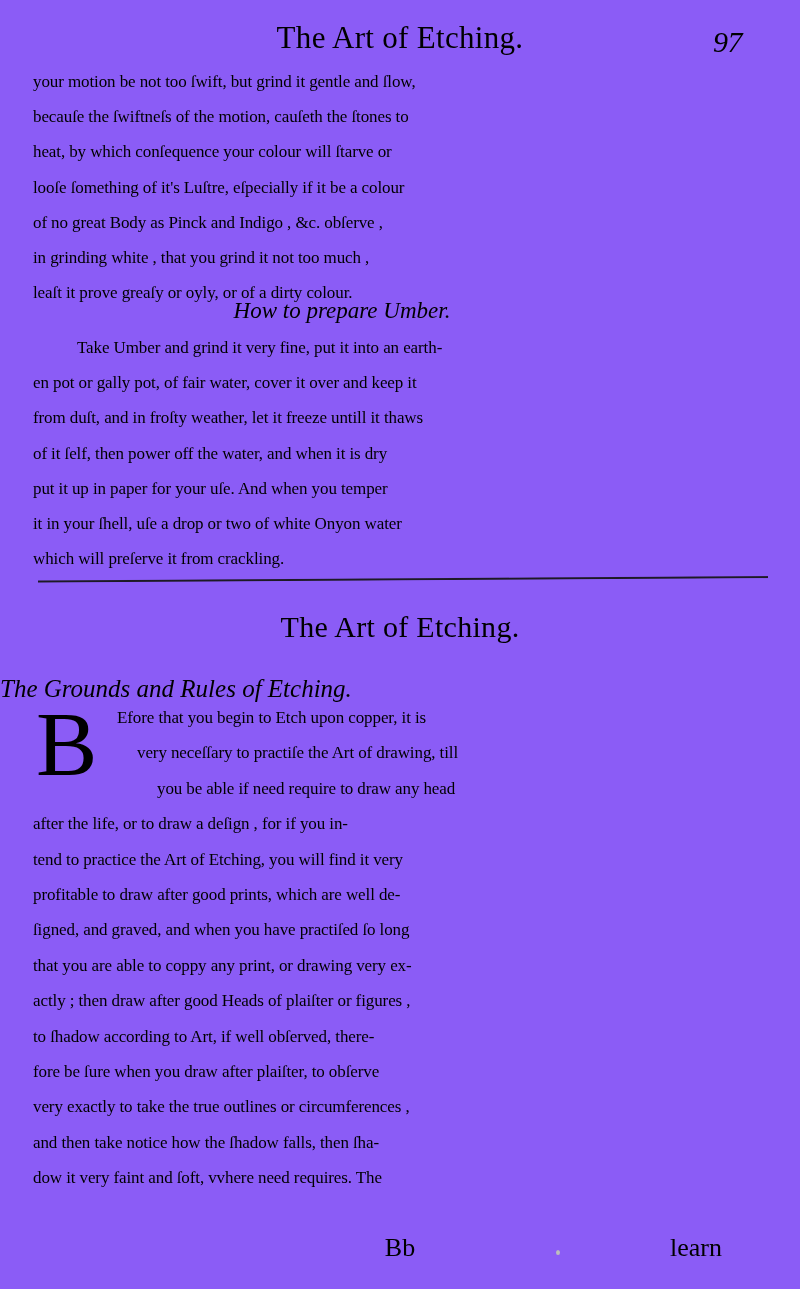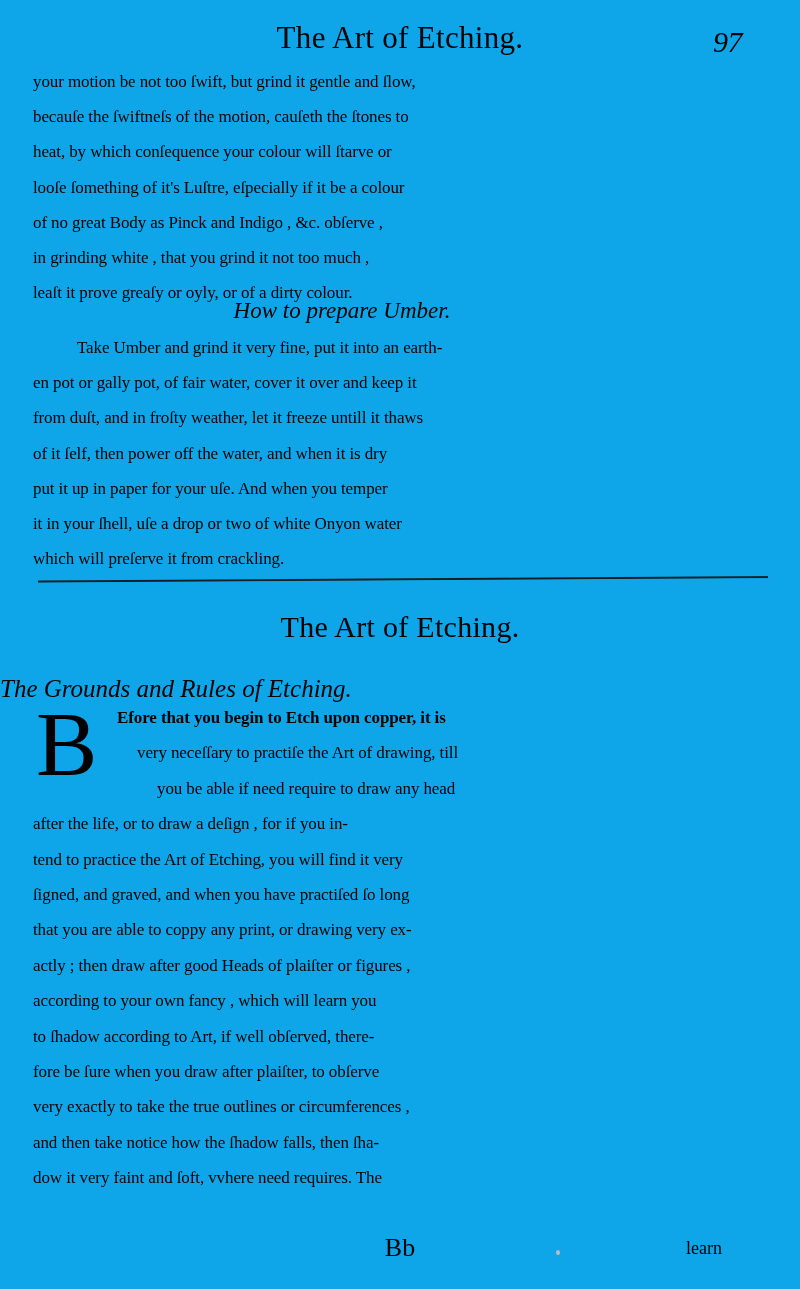--- a/index.html
+++ b/index.html
@@ -13,21 +13,21 @@
     overflow: hidden;
     font-family: "Liberation Serif", "DejaVu Serif", serif;
     color: #000000;
     position: relative;
   }
 
   .page {
     position: relative;
     width: 800px;
     height: 1289px;
-    background: #0ea5e9;
+    background: #8b5cf6;
     box-sizing: border-box;
   }
 
   
   .running-head {
     position: absolute;
     top: 18px;
     left: 0;
     width: 800px;
     height: 46px;
@@ -129,21 +129,21 @@
 
   .dropcap {
     position: absolute;
     left: 36px;
     top: 698px;
     font-size: 92px;
     line-height: 92px;
     font-family: "Liberation Serif", "DejaVu Serif", serif;
     font-weight: normal;
   }
-  .indent-dc-1 { padding-left: 84px; font-weight: bold; }
+  .indent-dc-1 { padding-left: 84px; }
   .indent-dc-2 { padding-left: 104px; }
   .indent-dc-3 { padding-left: 124px; }
 
   
   .footer {
     position: absolute;
     left: 0;
     top: 1232px;
     width: 780px;
     height: 40px;
@@ -153,21 +153,21 @@
     left: 0;
     width: 800px;
     text-align: center;
     font-size: 26px;
     line-height: 32px;
   }
   .catchword {
     position: absolute;
     right: 58px;
     top: 0;
-    font-size: 18px;
+    font-size: 26px;
     line-height: 32px;
   }
   .speck {
     position: absolute;
     background: #bdbdbd;
     border-radius: 50%;
   }
 </style>
 </head>
 <body>
@@ -207,24 +207,24 @@
   <div id="chapter-subtitle">The Grounds and Rules of Etching.</div>
 
   <div class="dropcap">B</div>
 
   <div class="block" id="block-main">
     <span class="line indent-dc-1">Efore that you begin to Etch upon copper,  it is</span>
     <span class="line indent-dc-2">very neceſſary to practiſe the Art of drawing, till</span>
     <span class="line indent-dc-3">you be able if need require to draw any head</span>
     <span class="line">after the life,  or to draw a deſign ,  for if you in-</span>
     <span class="line">tend to practice the Art of Etching,  you will find it very</span>
+    <span class="line">profitable to draw after good prints,  which are well de-</span>
     <span class="line">ſigned,  and graved,  and when you have practiſed ſo long</span>
     <span class="line">that you are able to coppy any print,  or drawing very ex-</span>
     <span class="line">actly ;  then draw after good Heads of plaiſter or figures ,</span>
-    <span class="line">according to your own fancy ,  which will learn you</span>
     <span class="line">to ſhadow according to Art,  if well obſerved,  there-</span>
     <span class="line">fore be ſure when you draw after plaiſter,  to obſerve</span>
     <span class="line">very exactly to take the true outlines or circumferences ,</span>
     <span class="line">and then take notice how the ſhadow falls,  then ſha-</span>
     <span class="line">dow it very faint and ſoft,  vvhere need requires.    The</span>
   </div>
 
   <div class="footer">
     <div class="signature-mark">Bb</div>
     <div class="catchword">learn</div>

